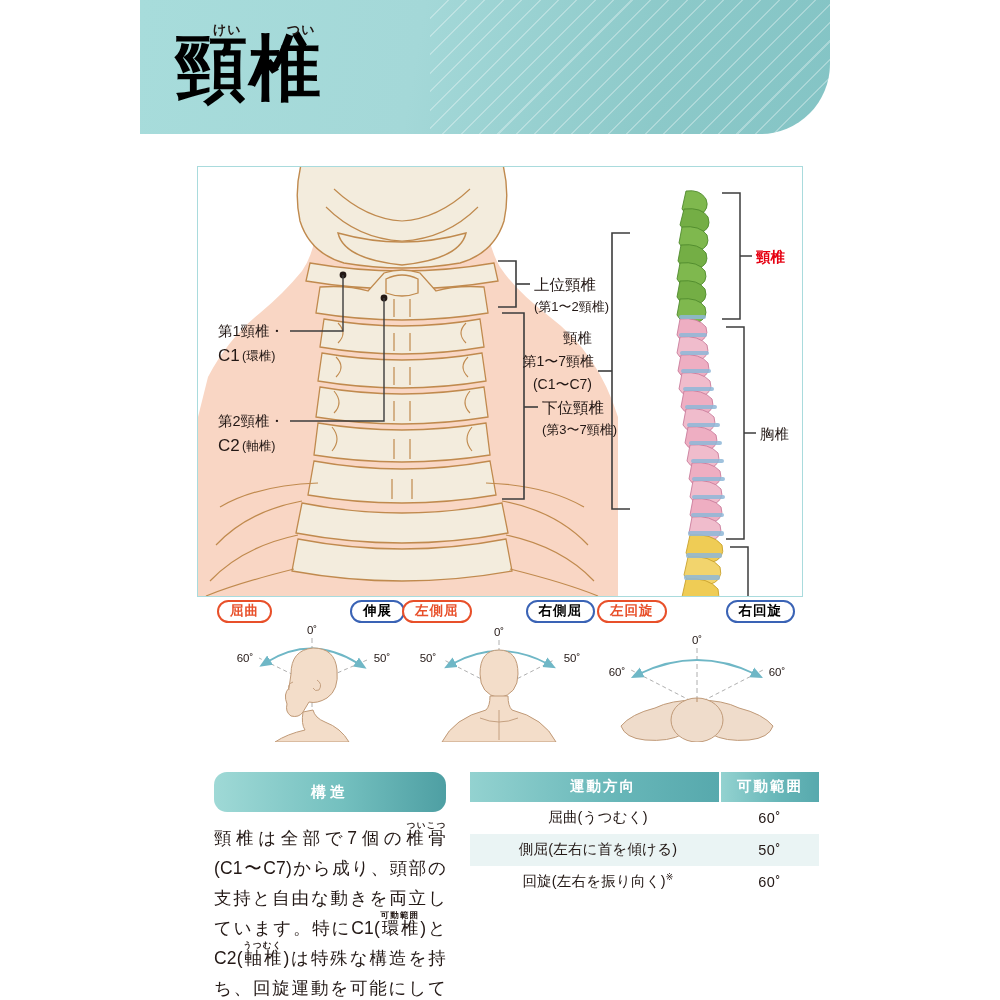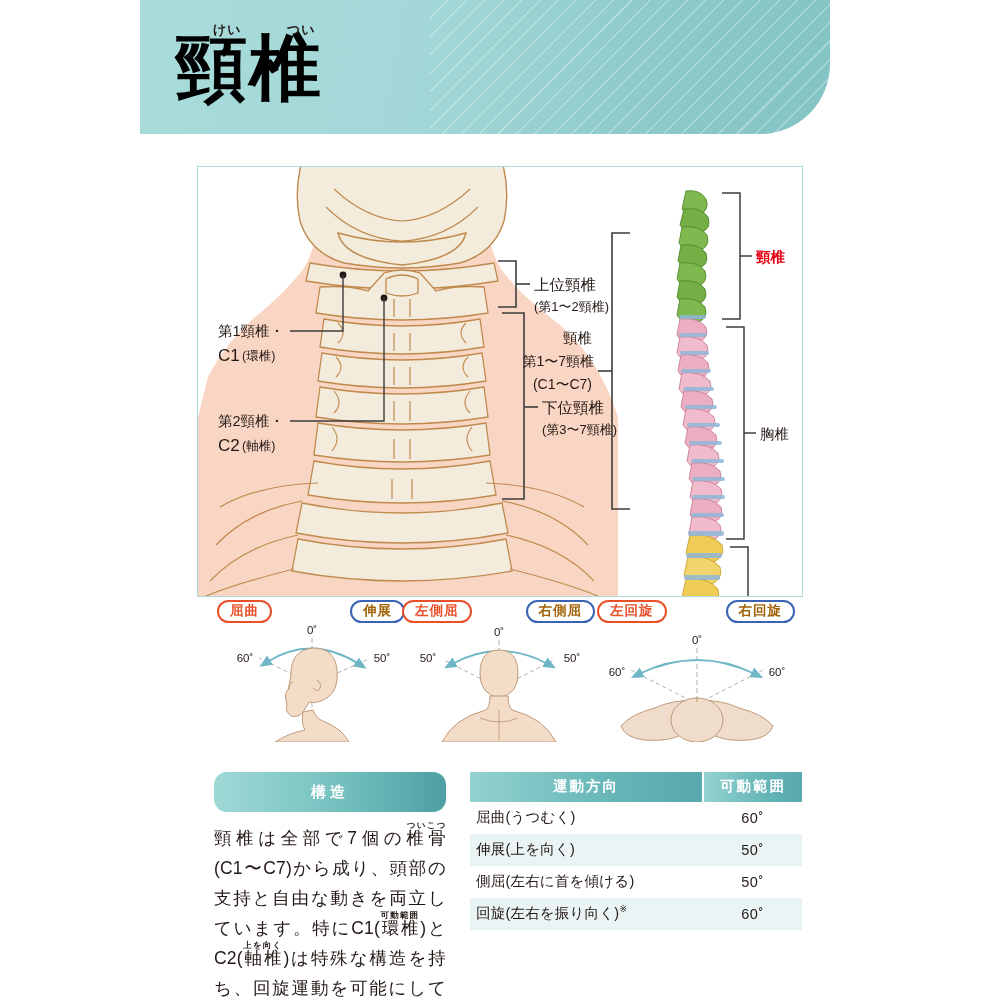--- a/index.html
+++ b/index.html
@@ -47,21 +47,21 @@
   .rom{position:absolute;top:0;}
   .rom.a{left:20px;width:190px;}
   .rom.b{left:205px;width:195px;}
   .rom.c{left:400px;width:200px;}
   .pill{
     display:inline-block;border-radius:12px;border:2px solid;
     padding:2px 11px 3px;font-size:13.5px;font-weight:700;letter-spacing:1px;
     line-height:1;background:#fff;white-space:nowrap;
   }
   .pill.red{color:#e8502a;border-color:#e8502a;}
-  .pill.blue{color:#a16207;border-color:#3a63b5;}
+  .pill.blue{color:#000000;border-color:#3a63b5;}
   .rom-badges{position:absolute;top:0;width:100%;height:24px;text-align:center;}
   .rom-badges .p-left{position:absolute;left:0;top:0;}
   .rom-badges .p-right{position:absolute;right:2px;top:0;}
   .rom-fig{position:absolute;top:22px;left:0;width:100%;}
   .deg{font-size:11.5px;fill:#231815;font-family:"Liberation Sans","DejaVu Sans",sans-serif;}
 
   
   .struct{position:absolute;left:214px;top:772px;width:232px;}
   .struct-head{
     height:40px;border-radius:13px;
@@ -77,24 +77,24 @@
   rt{font-size:8.5px;font-weight:700;letter-spacing:0;line-height:1;}
 
   
   .rom-table{position:absolute;left:470px;top:772px;width:330px;}
   table{border-collapse:collapse;width:100%;table-layout:fixed;}
   th{
     background:linear-gradient(90deg,#93d2d0 0%,#67b6b8 60%,#57a9ad 100%);
     color:#fff;font-size:14.5px;font-weight:700;letter-spacing:2px;
     padding:5px 0 6px;text-align:center;
   }
-  th.c1{width:232px;border-right:2px solid #fff;}
+  th.c1{width:232px;border-right:2px solid #fff;padding-left:17px;}
   th.c2{width:98px;}
   td{font-size:14.5px;padding:6px 0 7px;color:#231815;}
-  td.dir{padding-left:6px;text-align:left;letter-spacing:0.2px;}
+  td.dir{padding-left:6px;text-align:center;letter-spacing:0.2px;}
   td.val{text-align:center;letter-spacing:0.5px;}
   tbody tr:nth-child(even) td{background:#eaf4f4;}
   tbody tr:nth-child(odd) td{background:#ffffff;}
   .sup{font-size:9px;vertical-align:super;}
   .note{margin-top:7px;font-size:11.5px;color:#231815;letter-spacing:0.2px;}
 </style>
 </head>
 <body>
 
 <div class="header">
@@ -382,42 +382,38 @@
         <ellipse cx="100" cy="98" rx="26" ry="22"></ellipse>
       </g>
       <path d="M100 76 L100 80" stroke="#c09a78" stroke-width="1.2"></path>
     </svg>
   </div>
 </div>
 
 <div class="struct">
   <div class="struct-head">構造</div>
   <div class="struct-body">
-    <span>頸椎は全部で7個の</span><ruby><span>椎骨</span><rt>ついこつ</rt></ruby><span>(C1〜C7)から成り、頭部の支持と自由な動きを両立しています。特にC1(</span><ruby><span>環椎</span><rt>可動範囲</rt></ruby><span>)とC2(</span><ruby><span>軸椎</span><rt>上を向く</rt></ruby><span>)は特殊な構造を持ち、回旋運動を可能にしています。</span>
+    <span>頸椎は全部で7個の</span><ruby><span>椎骨</span><rt>ついこつ</rt></ruby><span>(C1〜C7)から成り、頭部の支持と自由な動きを両立しています。特にC1(</span><ruby><span>環椎</span><rt>可動範囲</rt></ruby><span>)とC2(</span><ruby><span>軸椎</span><rt>うつむく</rt></ruby><span>)は特殊な構造を持ち、回旋運動を可能にしています。</span>
   </div>
 </div>
 
 <div class="rom-table">
   <table>
     <thead>
       <tr>
         <th class="c1">運動方向</th>
         <th class="c2">可動範囲</th>
       </tr>
     </thead>
     <tbody>
       <tr>
         <td class="dir"><span>屈曲(うつむく)</span><span class="sup"></span></td>
         <td class="val">60˚</td>
       </tr>
       <tr>
-        <td class="dir"><span>伸展(上を向く)</span><span class="sup"></span></td>
-        <td class="val">50˚</td>
-      </tr>
-      <tr>
         <td class="dir"><span>側屈(左右に首を傾ける)</span><span class="sup"></span></td>
         <td class="val">50˚</td>
       </tr>
       <tr>
         <td class="dir"><span>回旋(左右を振り向く)</span><span class="sup">※</span></td>
         <td class="val">60˚</td>
       </tr>
     </tbody>
   </table>
 </div>

